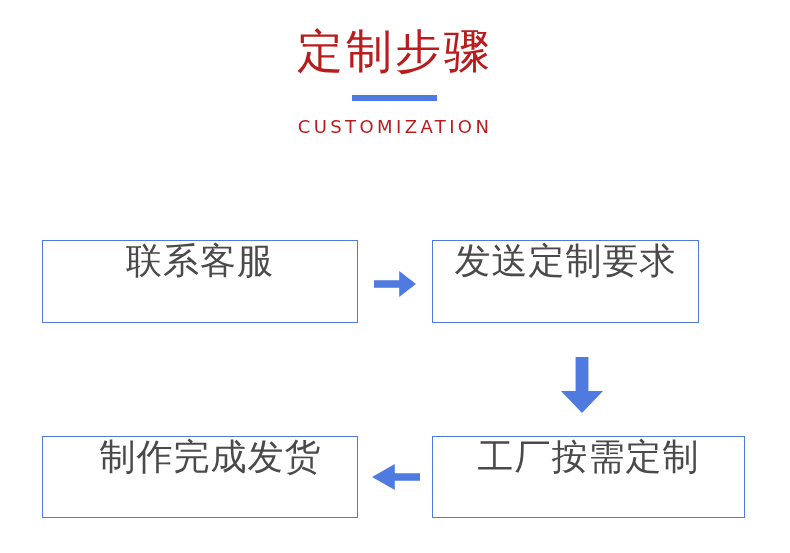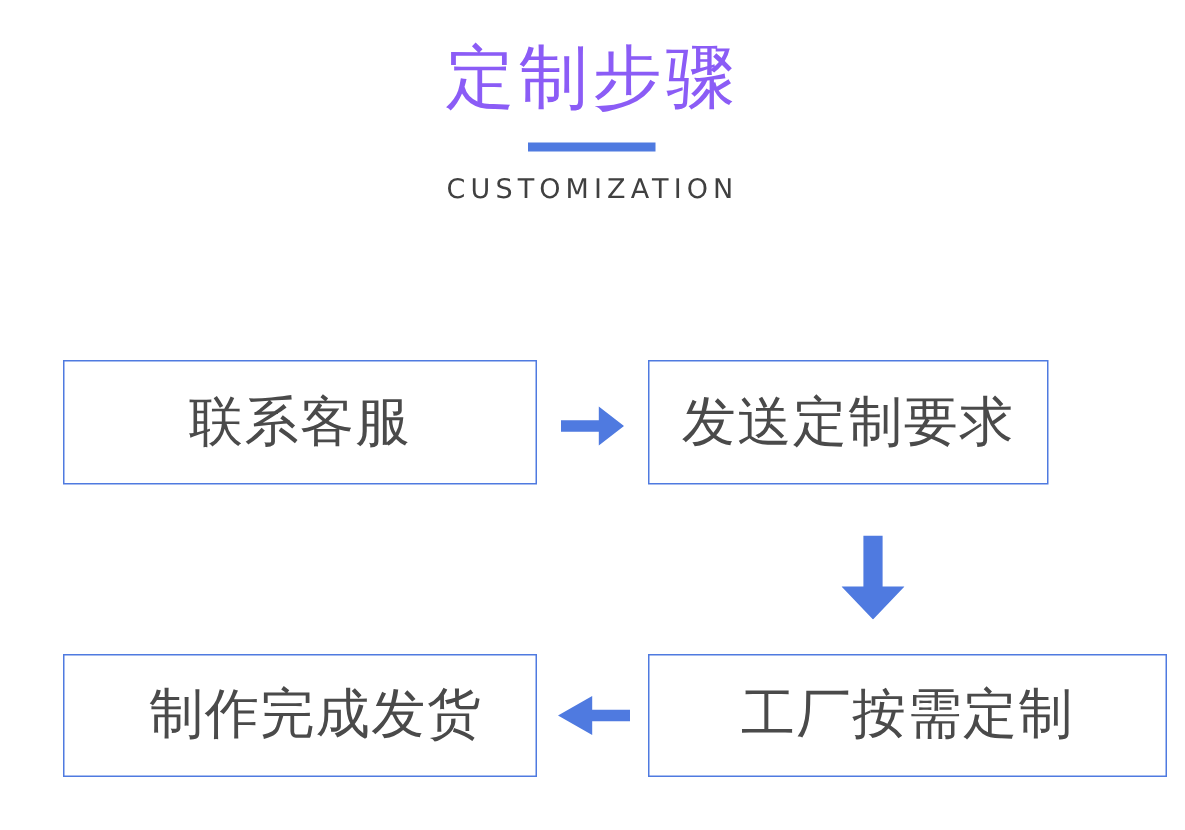--- a/index.html
+++ b/index.html
@@ -32,21 +32,21 @@
 
   .page-title {
     position: absolute;
     left: 0;
     top: 20px;
     width: 790px;
     text-align: center;
     font-size: 46px;
     line-height: 62px;
     font-weight: 400;
-    color: #8b5cf6;
+    color: #b91c1c;
     letter-spacing: 3px;
     white-space: nowrap;
   }
 
   .title-rule {
     position: absolute;
     left: 352px;
     top: 95px;
     width: 85px;
     height: 6px;
@@ -55,49 +55,48 @@
 
   .page-subtitle {
     position: absolute;
     left: 0;
     top: 114px;
     width: 790px;
     text-align: center;
     font-size: 18px;
     line-height: 26px;
     font-weight: 400;
-    color: #404040;
+    color: #b91c1c;
     letter-spacing: 3.4px;
     white-space: nowrap;
   }
 
   
   .step-box {
     position: absolute;
     box-sizing: border-box;
     border: 1.6px solid #4f7ae0;
     background: #ffffff;
     display: flex;
-    align-items: center;
     justify-content: center;
   }
 
   .step-label {
     font-size: 36px;
     line-height: 40px;
     font-weight: 400;
     color: #4a4a4a;
     letter-spacing: 1px;
     white-space: nowrap;
   }
 
   #step-box-1 { left: 42px;  top: 240px; width: 316px; height: 83px; }
   #step-box-2 { left: 432px; top: 240px; width: 267px; height: 83px; }
   #step-box-3 { left: 42px;  top: 436px; width: 316px; height: 82px; padding-left: 21px; }
-  #step-box-4 { left: 432px; top: 436px; width: 346px; height: 82px; }
+  #step-box-4 { left: 432px; top: 436px; width: 313px; height: 82px; }
 
   
   .arrow {
     position: absolute;
     line-height: 0;
   }
   .arrow svg { display: block; }
 
   #arrow-right { left: 374px; top: 263px;  width: 42px; height: 42px; }
   #arrow-down  { left: 561px; top: 357px;  width: 42px; height: 56px; }

